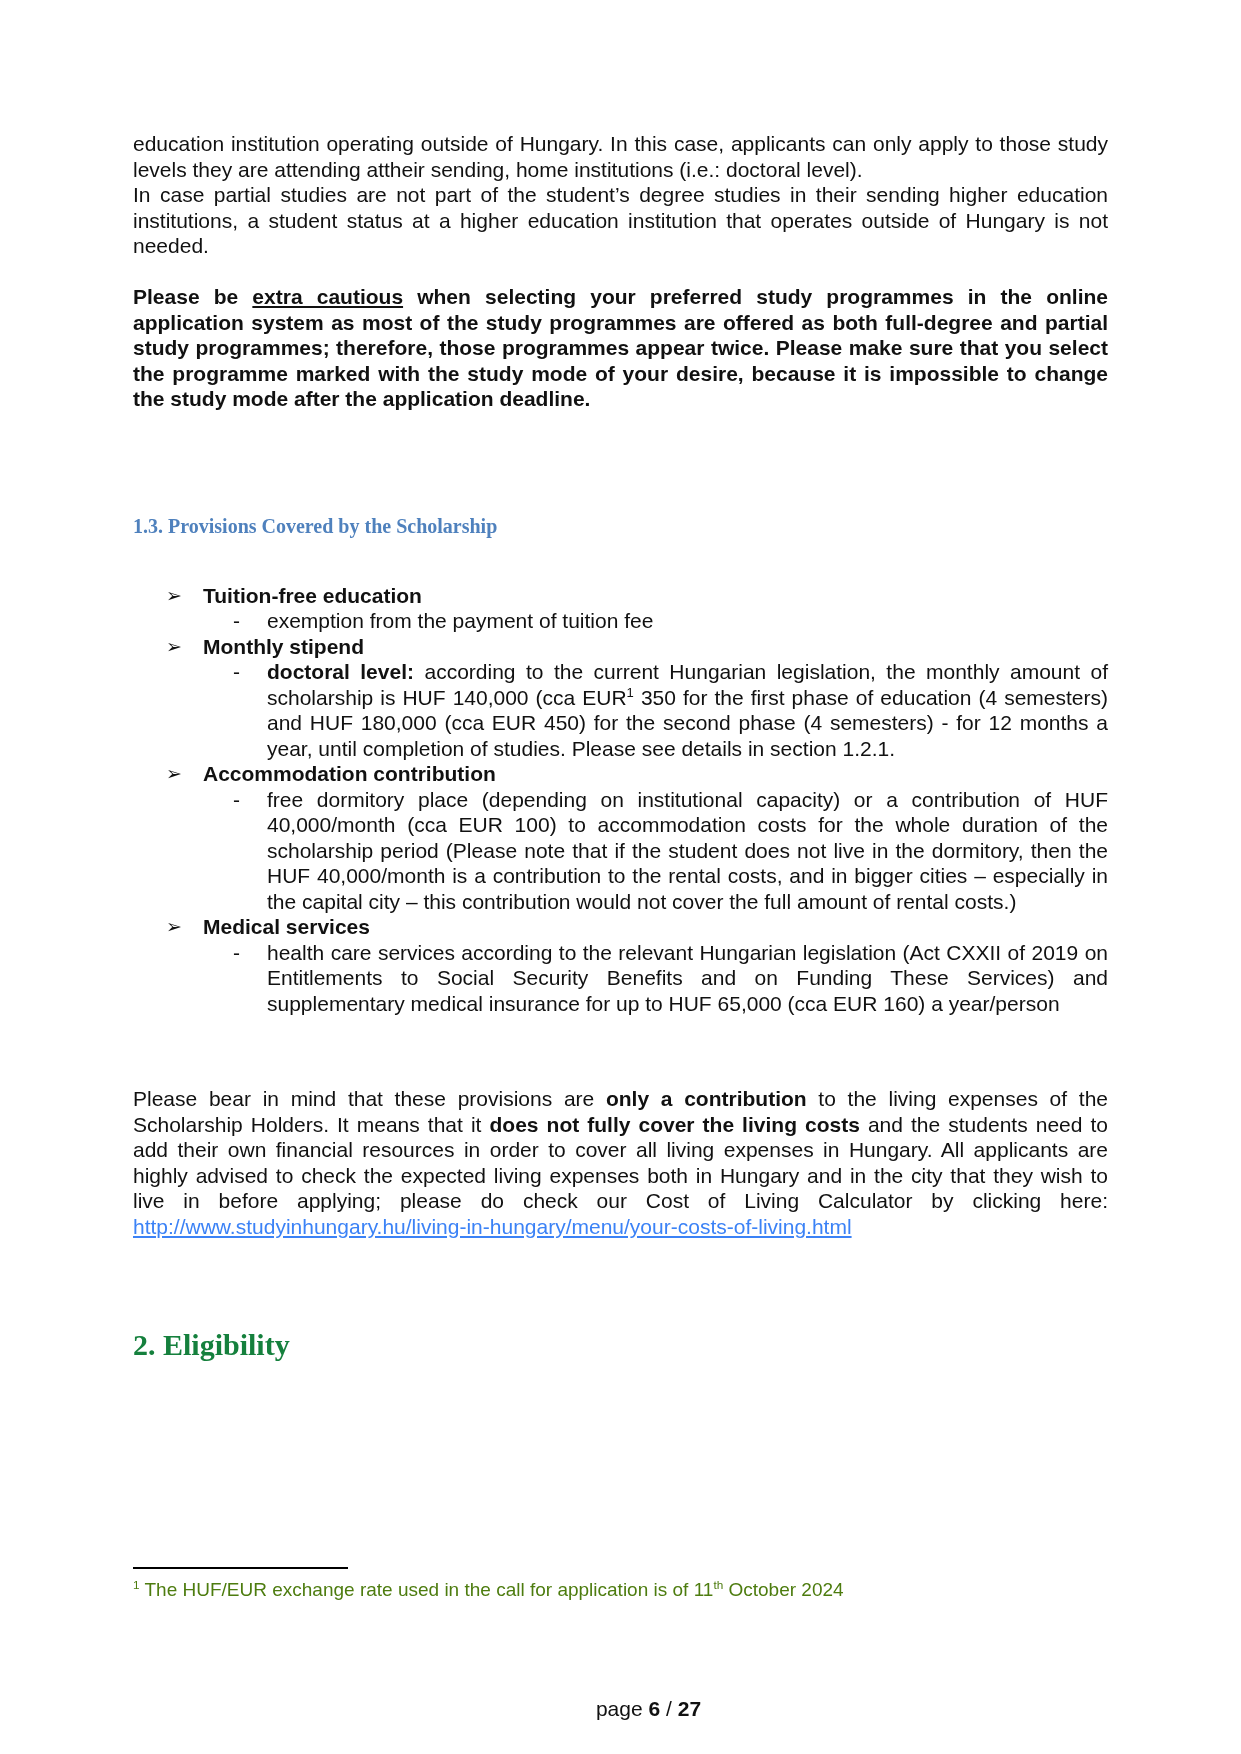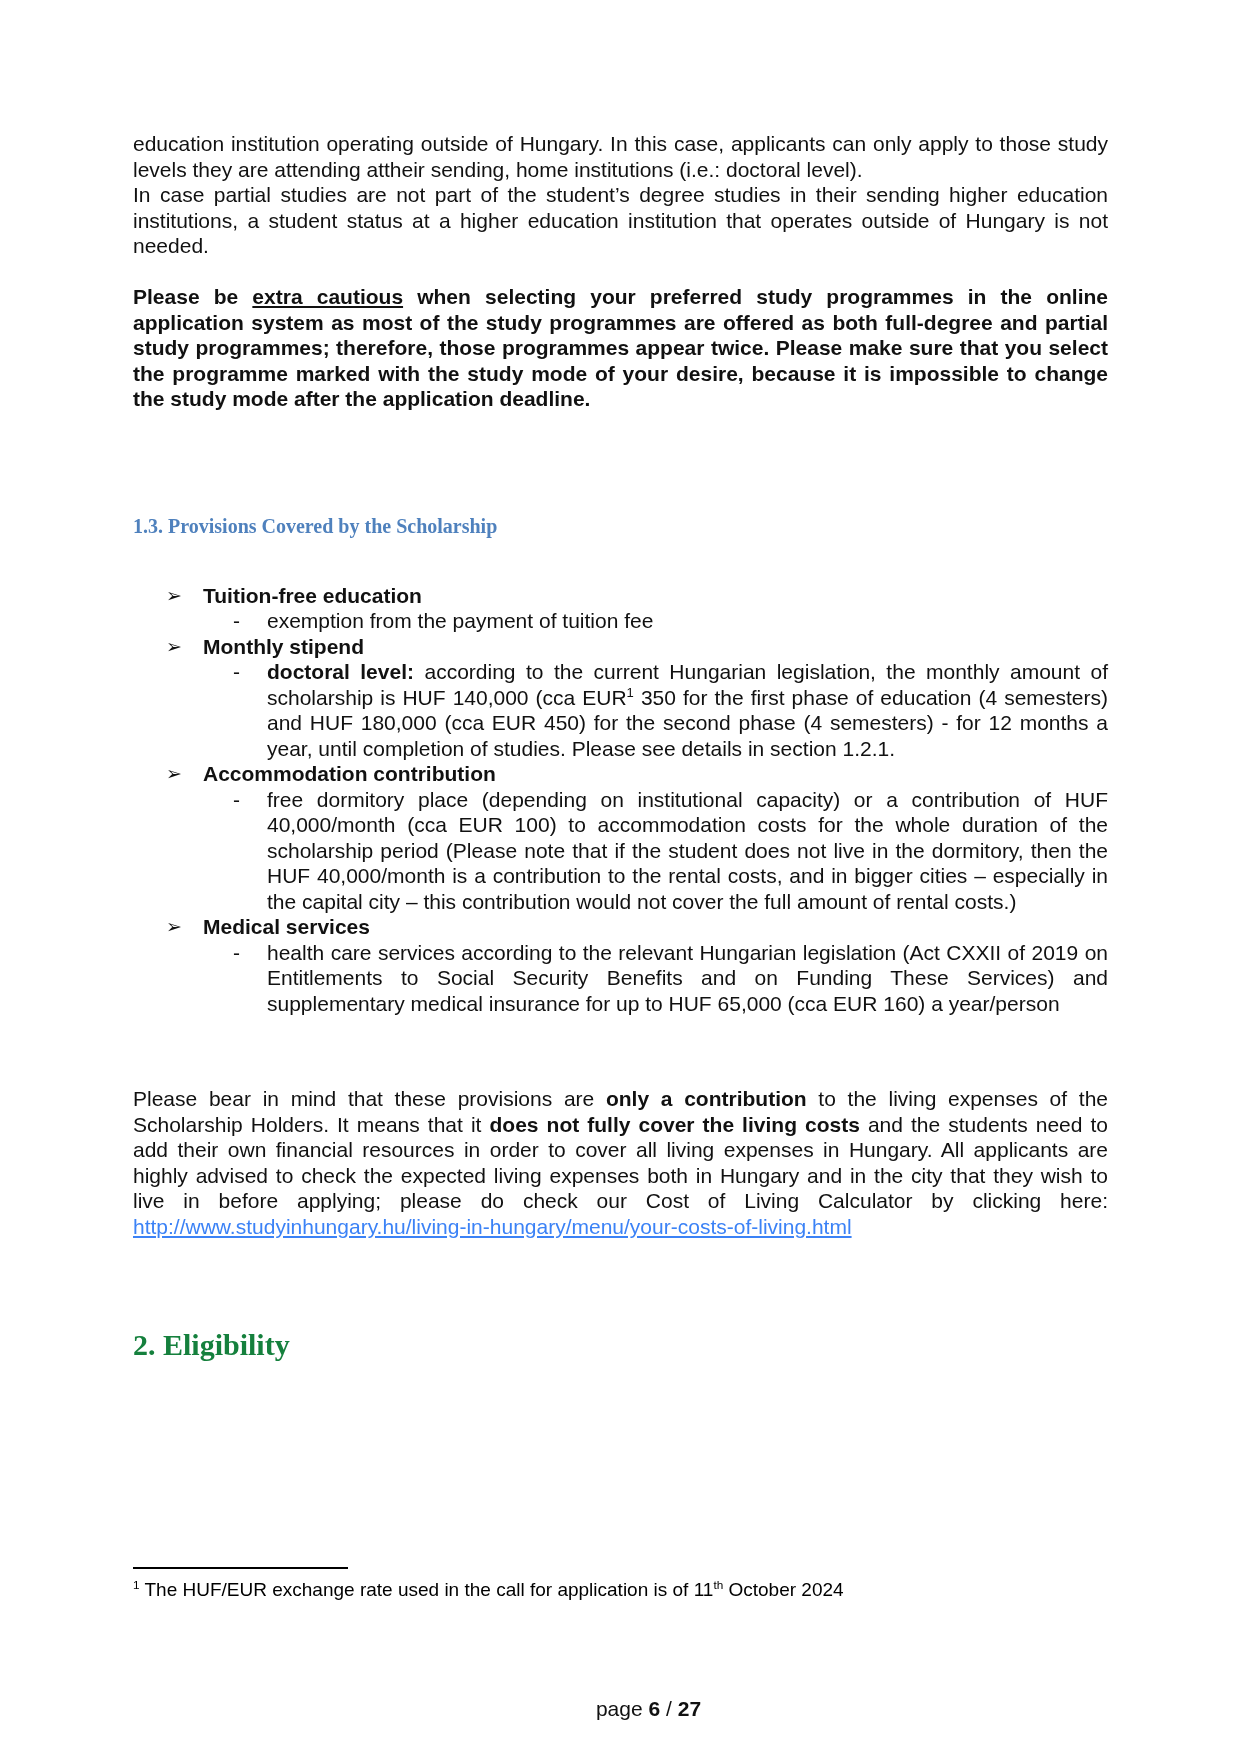--- a/index.html
+++ b/index.html
@@ -56,21 +56,21 @@
     width: 215px;
     border-top: 2px solid #000000;
   }
   .footnote {
     position: absolute;
     left: 133px;
     top: 1578px;
     width: 975px;
     font-size: 19px;
     line-height: 24px;
-    color: #000000;
+    color: #4d7c0f;
   }
   .footer {
     position: absolute;
     left: 0;
     top: 1697px;
     width: 100%;
     text-align: center;
     font-size: 21px;
     color: #111111;
     padding-left: 28px;

